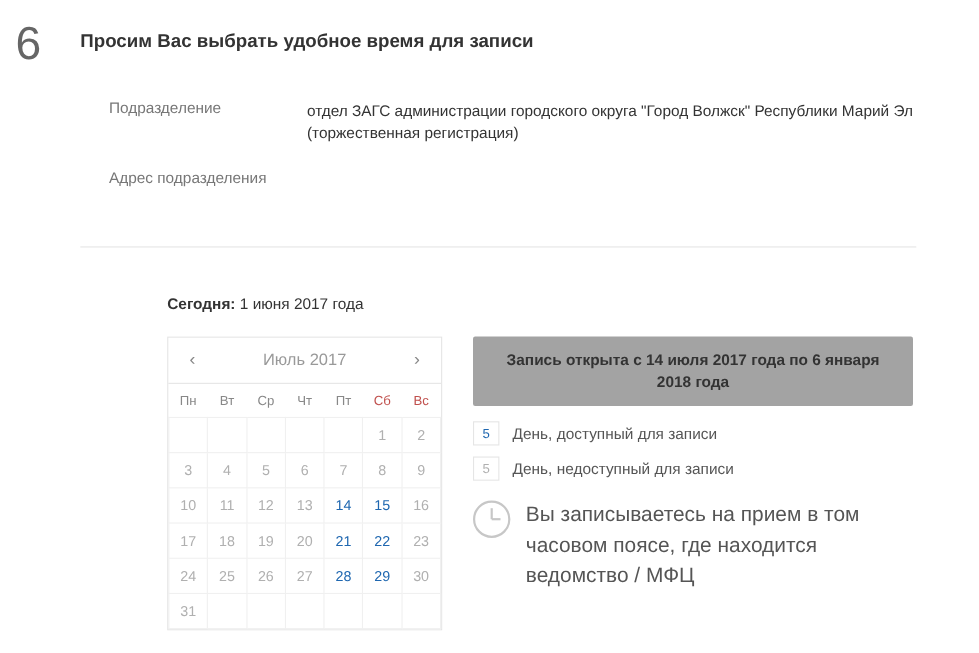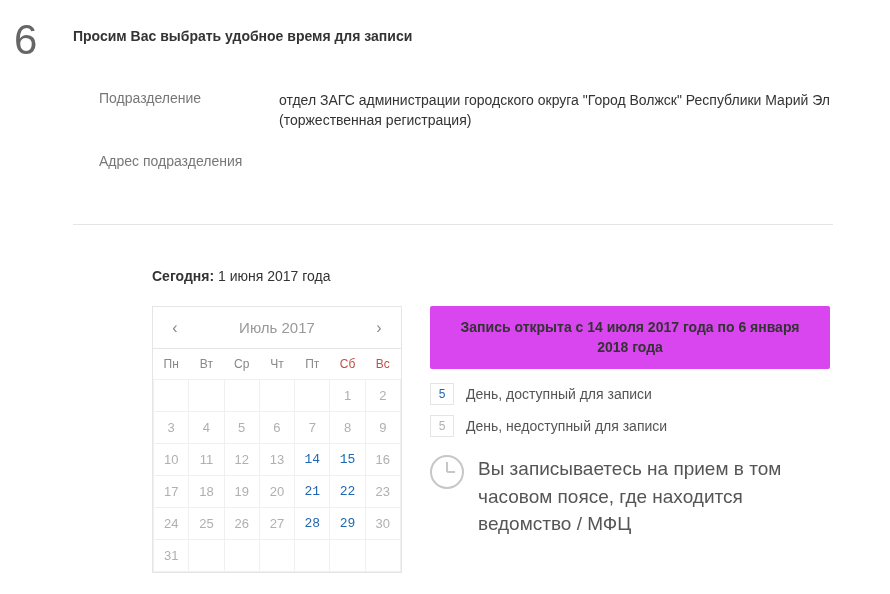--- a/index.html
+++ b/index.html
@@ -18,21 +18,21 @@
     top: 16px;
     font-size: 42px;
     font-weight: 300;
     color: #666;
     font-family: Arial, sans-serif;
   }
   .step-title {
     position: absolute;
     left: 73px;
     top: 28px;
-    font-size: 14px;
+    font-size: 17px;
     font-weight: bold;
     color: #333;
   }
   .info-block {
     position: absolute;
     left: 73px;
     top: 90px;
     width: 760px;
     margin-left: 26px;
   }
@@ -111,32 +111,31 @@
   .cal-grid td {
     text-align: center;
     height: 32px;
     font-size: 13px;
     color: #b0b0b0;
     border: 1px solid #f0f0f0;
   }
   .cal-grid td.available {
     color: #1f67b0;
     cursor: pointer;
-    font-family: Liberation Mono, monospace;
   }
   .cal-grid td.empty { background:#fff; }
 
   .legend {
     position: absolute;
     left: 430px;
     top: 306px;
     width: 400px;
   }
   .legend-banner {
-    background: #d946ef;
+    background: #a3a3a3;
     padding: 12px 18px;
     text-align: center;
     font-size: 14px;
     color: #333;
     font-weight: bold;
     border-radius: 2px;
     line-height: 1.4;
     margin-bottom: 14px;
   }
   .legend-row {

